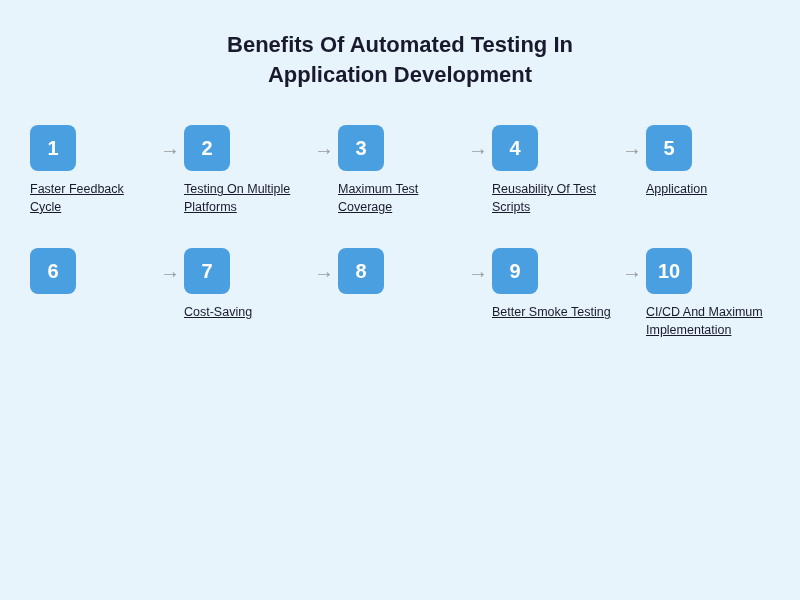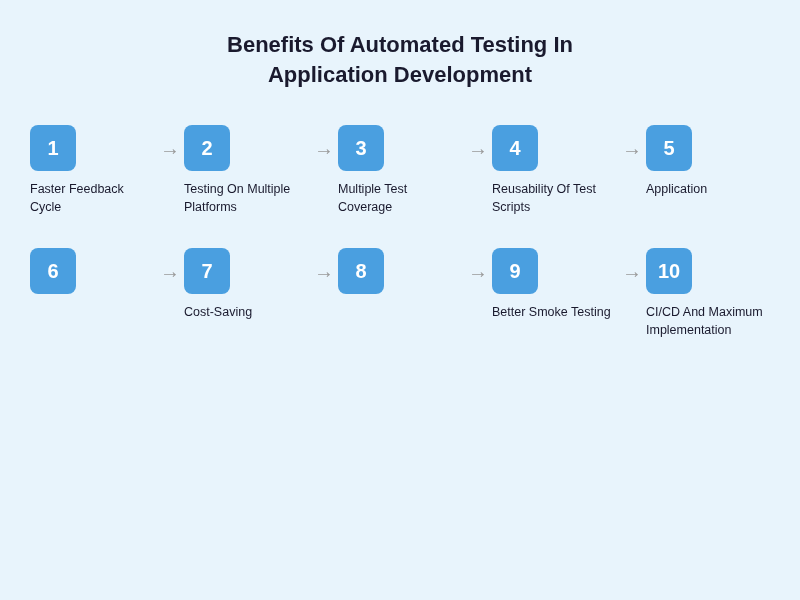--- a/index.html
+++ b/index.html
@@ -58,20 +58,21 @@
       font-weight: 700;
       margin-bottom: 10px;
     }
 
     .step-label {
       font-size: 12.5px;
       color: #1a1a2e;
       font-weight: 500;
       line-height: 1.4;
       max-width: 120px;
+      text-decoration: underline;
     }
 
     .arrow {
       font-size: 20px;
       color: #999;
       margin-top: 12px;
       margin-right: 4px;
       flex-shrink: 0;
     }
 
@@ -103,21 +104,21 @@
         <div class="step-wrap">
           <div class="step-block">
             <div class="step-number-box">2</div>
             <div class="step-label">Testing On Multiple Platforms</div>
           </div>
           <div class="arrow">→</div>
         </div>
         <div class="step-wrap">
           <div class="step-block">
             <div class="step-number-box">3</div>
-            <div class="step-label">Multiple Test Coverage</div>
+            <div class="step-label">Maximum Test Coverage</div>
           </div>
           <div class="arrow">→</div>
         </div>
         <div class="step-wrap">
           <div class="step-block">
             <div class="step-number-box">4</div>
             <div class="step-label">Reusability Of Test Scripts</div>
           </div>
           <div class="arrow">→</div>
         </div>

